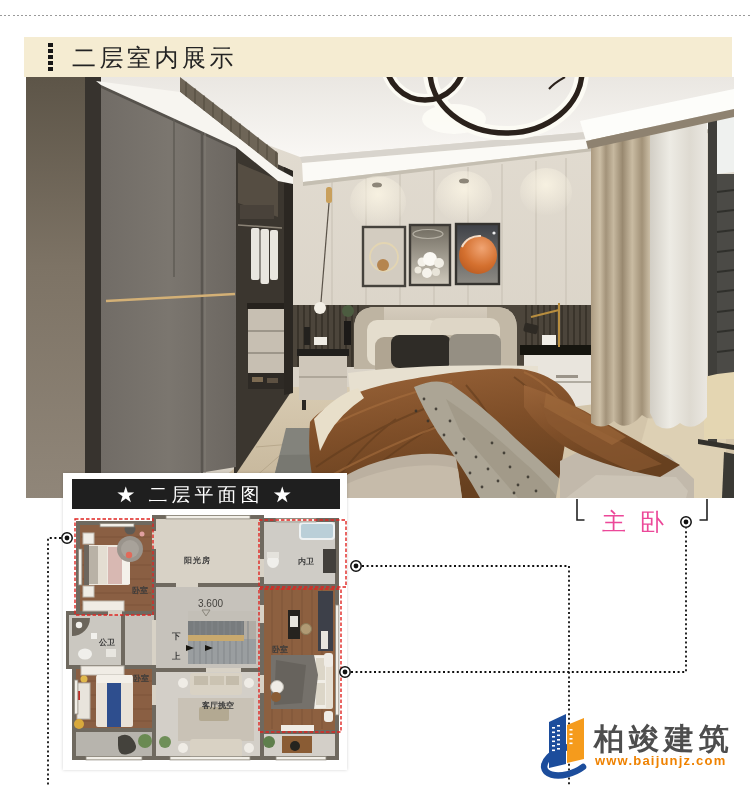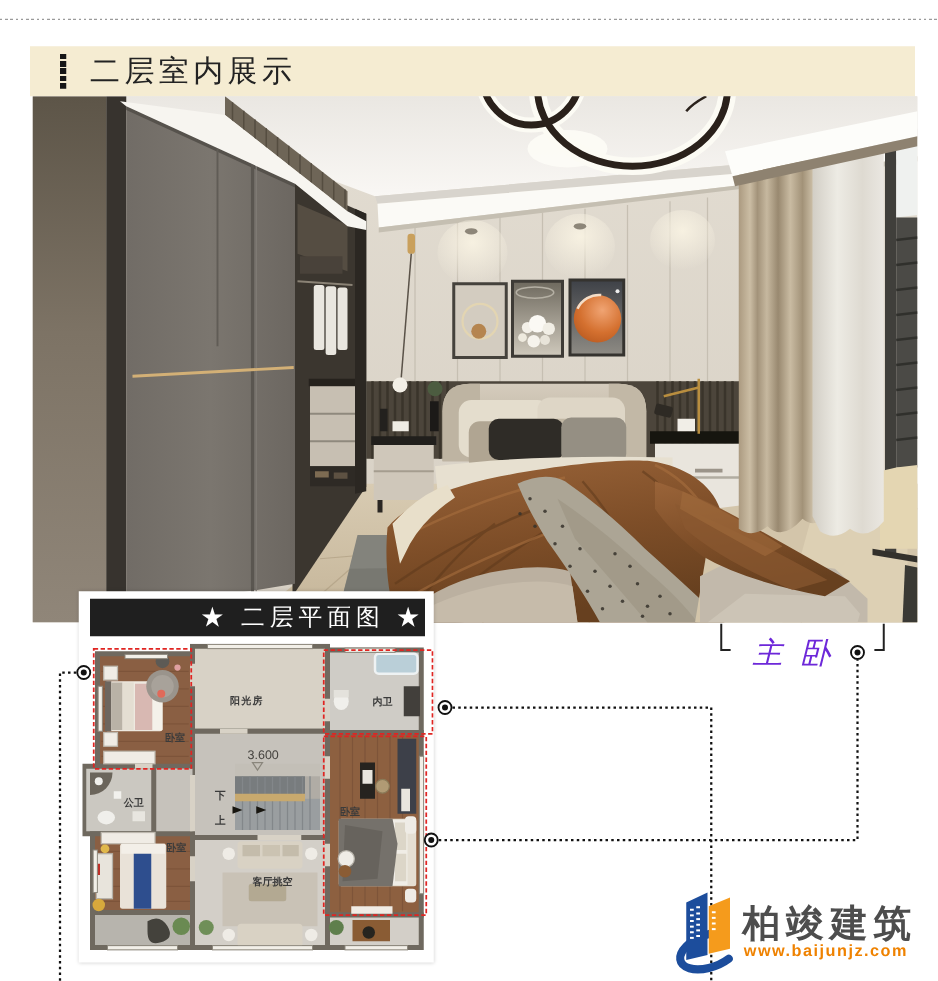--- a/index.html
+++ b/index.html
@@ -418,25 +418,25 @@
     <circle cx="686" cy="522" r="5.2" fill="#fff" stroke="#111" stroke-width="1.5"></circle>
     <circle cx="686" cy="522" r="2.4" fill="#111"></circle>
   </g>
 
   <g fill="none" stroke="#222" stroke-width="1.6">
     <polyline points="577,499 577,520 584.5,520"></polyline>
     <polyline points="707,499 707,520 699.5,520"></polyline>
   </g>
 </svg>
 
-<div class="abs" style="left:602px;top:506px;font-size:24px;letter-spacing:14px;color:#6d28d9;font-style:italic;">主卧</div>
+<div class="abs" style="left:602px;top:506px;font-size:24px;letter-spacing:14px;color:#ec4899;">主卧</div>
 
 <div class="abs" style="left:63px;top:473px;width:284px;height:297px;background:#fff;box-shadow:0 0 3px rgba(0,0,0,0.18);">
 
-  <div class="abs" style="left:9px;top:6px;width:268px;height:30px;background:#1f1f1f;color:#fff;text-align:right;line-height:31px;font-size:19px;letter-spacing:4px;">★ 二层平面图 ★</div>
+  <div class="abs" style="left:9px;top:6px;width:268px;height:30px;background:#1f1f1f;color:#fff;text-align:center;line-height:31px;font-size:19px;letter-spacing:4px;">★ 二层平面图 ★</div>
 
   <svg class="abs" style="left:3px;top:42px;" width="281" height="250" viewBox="0 0 281 250">
 
     <rect x="12" y="8" width="76" height="90" fill="#8a5f43" stroke="#6f695f" stroke-width="4"></rect>
     <g stroke="#7b5238" stroke-width="1" opacity="0.8">
       <line x1="15" y1="22" x2="85" y2="22"></line>
         <line x1="15" y1="36" x2="85" y2="36"></line>
       <line x1="15" y1="50" x2="85" y2="50"></line>
         <line x1="15" y1="64" x2="85" y2="64"></line>
       <line x1="15" y1="78" x2="85" y2="78"></line>

